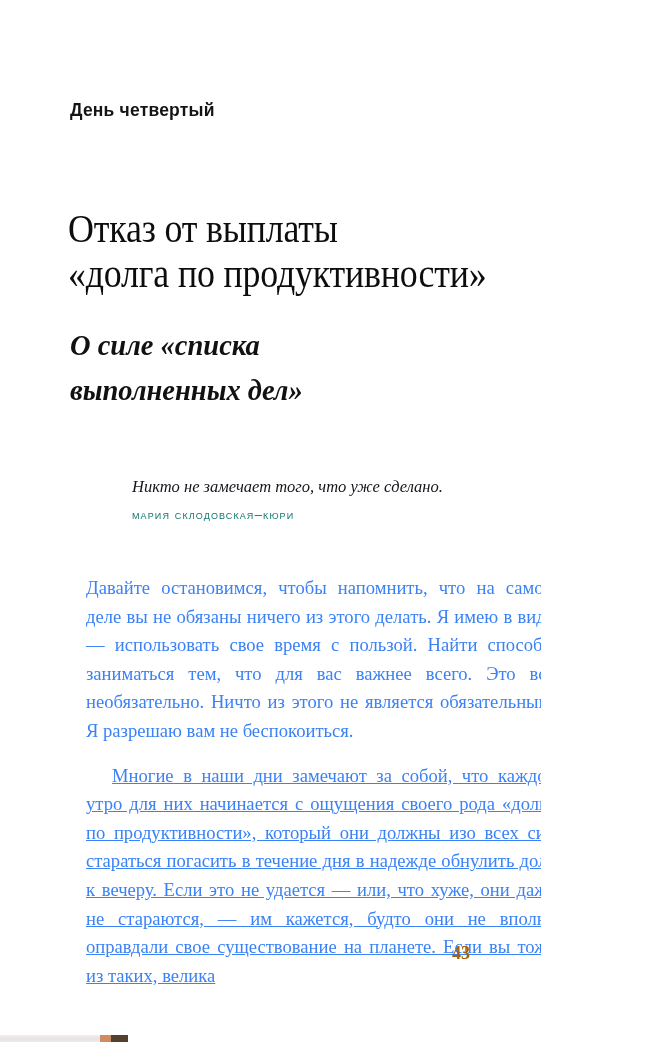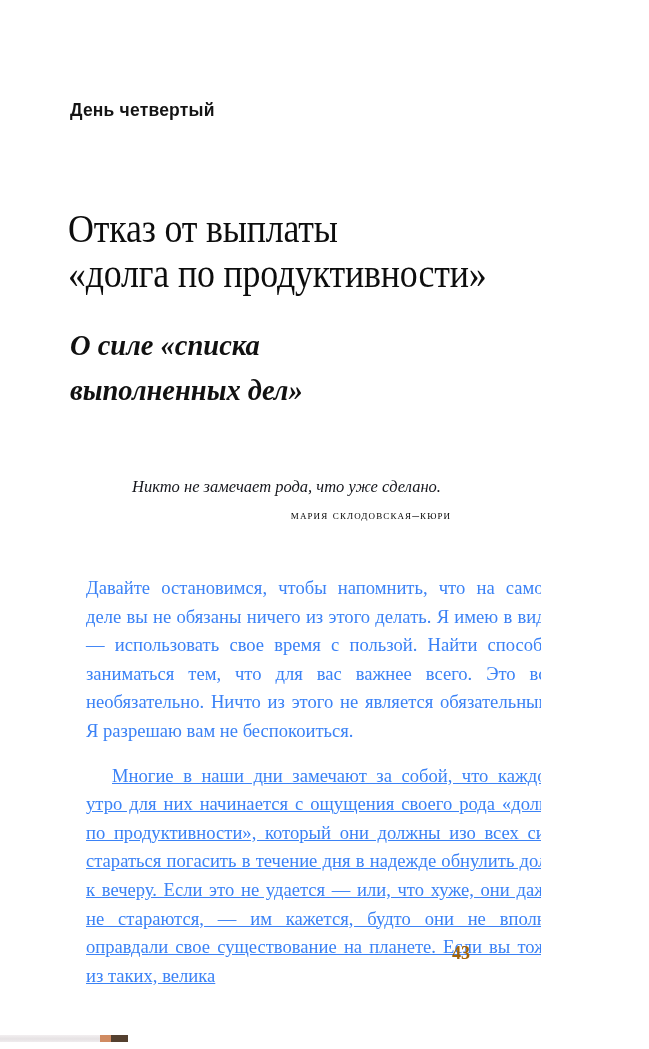--- a/index.html
+++ b/index.html
@@ -85,27 +85,27 @@
     font-family: "Liberation Serif", "DejaVu Serif", serif;
     font-style: italic;
     font-size: 16.5px;
     line-height: 25px;
     color: #15161c;
     white-space: nowrap;
   }
   .epigraph-source {
     display: block;
     margin-top: 8px;
-    text-align: center;
-    font-family: Liberation Serif, serif;
+    text-align: left;
+    font-family: Liberation Sans, sans-serif;
     font-size: 13.5px;
     font-variant: small-caps;
     text-transform: lowercase;
     letter-spacing: 1.1px;
-    color: #000000;
+    color: #0f766e;
     white-space: nowrap;
   }
   .epigraph-source::first-letter { font-size: 13.5px; }
 
   
   .body-copy {
     position: absolute;
     left: 70px;
     top: 558px;
     width: 501px;
@@ -169,21 +169,21 @@
     <span class="tline">Отказ от выплаты</span>
     <span class="tline">«долга по продуктивности»</span>
   </h1>
 
   <h2 class="chapter-subtitle">
     <span class="sline">О силе «списка</span>
     <span class="sline">выполненных дел»</span>
   </h2>
 
   <blockquote class="epigraph">
-    <span class="epigraph-line">Никто не замечает рода, что уже сделано.</span>
+    <span class="epigraph-line">Никто не замечает того, что уже сделано.</span>
     <span class="epigraph-source">Мария Склодовская–Кюри</span>
   </blockquote>
 
   <div class="body-copy">
     <p>Давайте остановимся, чтобы напомнить, что на самом деле вы не обязаны ничего из этого делать. Я имею в виду — использовать свое время с пользой. Найти способы зани­маться тем, что для вас важнее всего. Это все необязательно. Ничто из этого не является обязательным. Я разрешаю вам не беспокоиться.</p>
     <p class="indented">Многие в наши дни замечают за собой, что каждое утро для них начинается с ощущения своего рода «долга по про­дуктивности», который они должны изо всех сил стараться погасить в течение дня в надежде обнулить долг к вечеру. Если это не удается — или, что хуже, они даже не стара­ются, — им кажется, будто они не вполне оправдали свое существование на планете. Если вы тоже из таких, велика</p>
   </div>
 
   <div class="folio">43</div>
 

